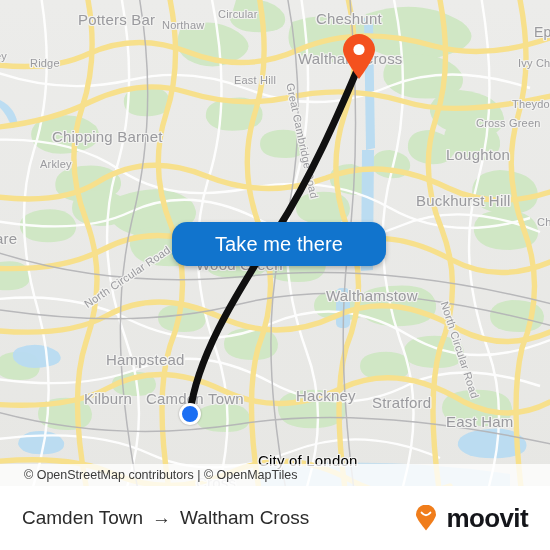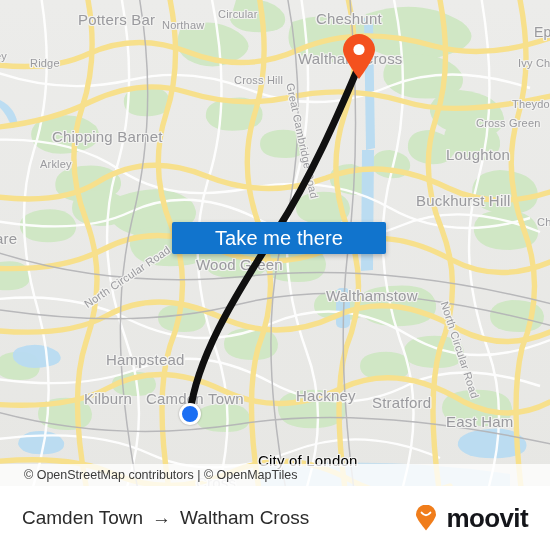--- a/index.html
+++ b/index.html
@@ -57,24 +57,24 @@
   }
   #dest-pin {
     position: absolute;
     width: 36px; height: 46px;
   }
 
   
   #take-me-there {
     position: absolute;
     left: 172px; top: 222px;
-    width: 214px; height: 32px;
+    width: 214px; height: 44px;
     background: #1174cd;
     border: none;
-    border-radius: 2px;
+    border-radius: 15px;
     color: #ffffff;
     font-size: 20px;
     font-family: "Liberation Sans", sans-serif;
     cursor: pointer;
     box-shadow: 0 2px 5px rgba(0,0,0,.25);
     letter-spacing: .1px;
   }
 
   
   #attribution {
@@ -241,21 +241,21 @@
 
     <div class="map-label" style="left:78px;  top:11px;  font-size:15px;">Potters Bar</div>
     <div class="map-label" style="left:162px; top:19px;  font-size:11px;">Northaw</div>
     <div class="map-label" style="left:218px; top:8px;   font-size:11px;">Circular</div>
     <div class="map-label" style="left:316px; top:10px;  font-size:15px;">Cheshunt</div>
     <div class="map-label" style="left:534px; top:24px;  font-size:14px;">Ep</div>
     <div class="map-label" style="left:-5px;  top:50px;  font-size:11px;">ey</div>
     <div class="map-label" style="left:30px;  top:57px;  font-size:11px;">Ridge</div>
     <div class="map-label" style="left:298px; top:50px;  font-size:15px;">Waltham Cross</div>
     <div class="map-label" style="left:518px; top:57px;  font-size:11px;">Ivy Chi</div>
-    <div class="map-label" style="left:234px; top:74px;  font-size:11px;">Cross Hill</div>
+    <div class="map-label" style="left:234px; top:74px;  font-size:11px;">East Hill</div>
     <div class="map-label" style="left:512px; top:98px;  font-size:11px;">Theydon</div>
     <div class="map-label" style="left:476px; top:117px; font-size:11px;">Cross Green</div>
     <div class="map-label" style="left:52px;  top:128px; font-size:15px;">Chipping Barnet</div>
     <div class="map-label" style="left:446px; top:146px; font-size:15px;">Loughton</div>
     <div class="map-label" style="left:40px;  top:158px; font-size:11px;">Arkley</div>
     <div class="map-label" style="left:416px; top:192px; font-size:15px;">Buckhurst Hill</div>
     <div class="map-label" style="left:537px; top:216px; font-size:11px;">Chi</div>
     <div class="map-label" style="left:-5px;  top:230px; font-size:15px;">are</div>
     <div class="map-label" style="left:196px; top:256px; font-size:15px;">Wood Green</div>
     <div class="map-label" style="left:326px; top:287px; font-size:15px;">Walthamstow</div>

